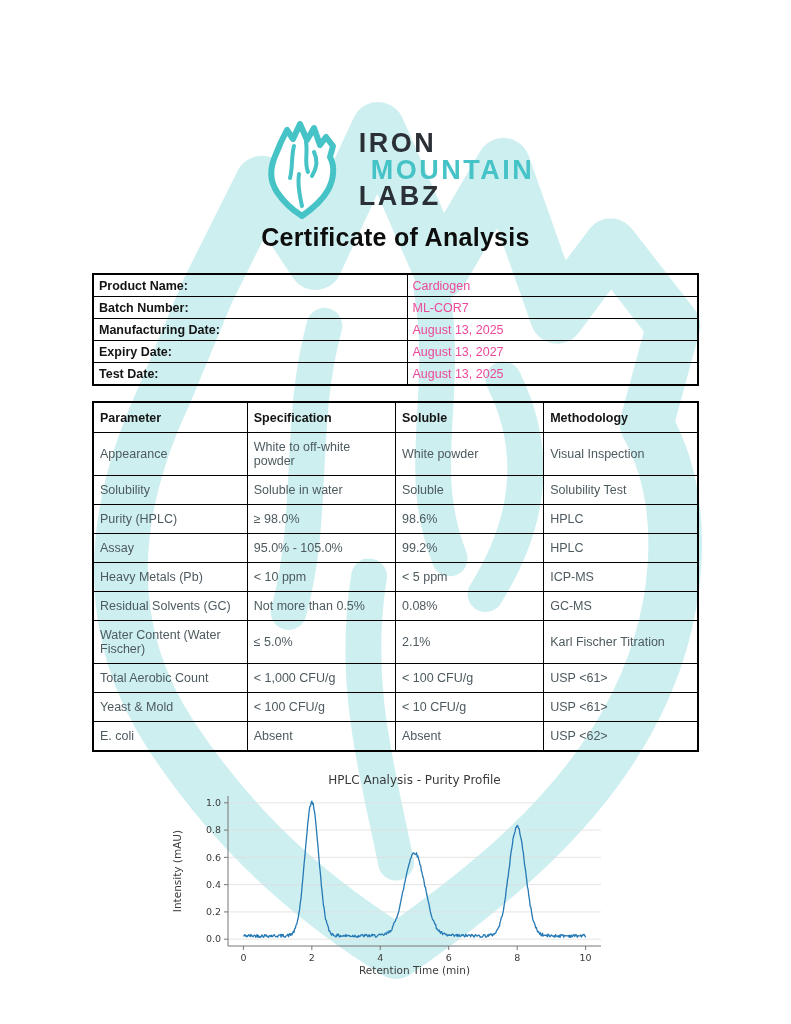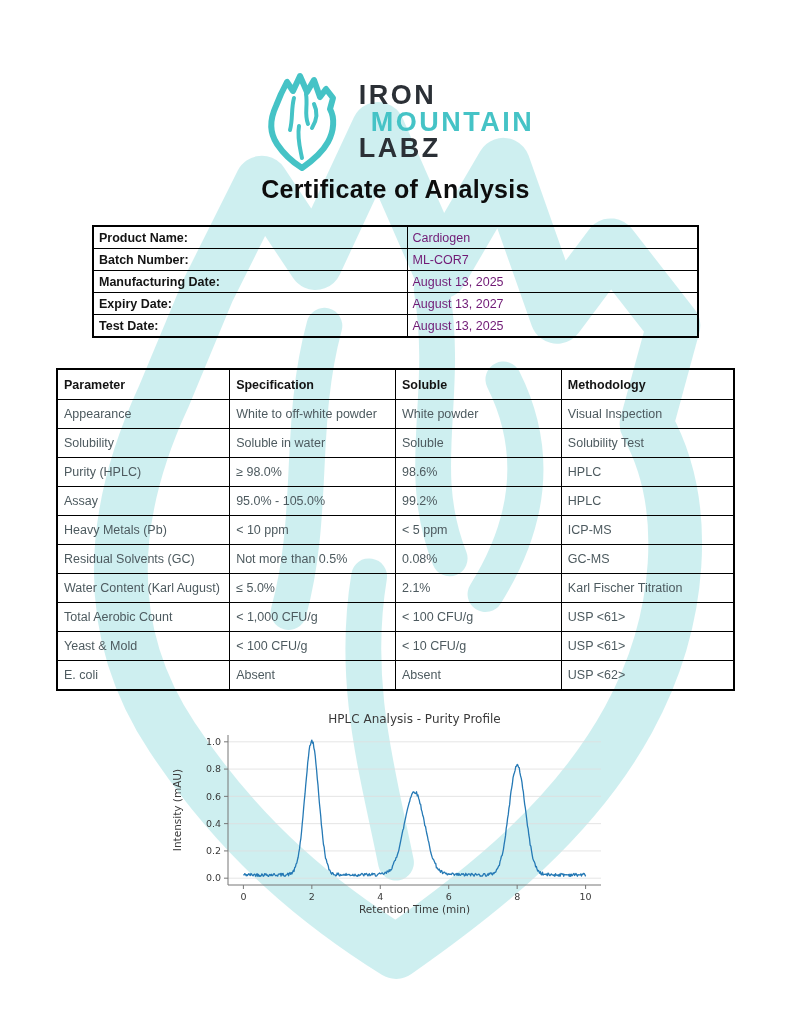--- a/index.html
+++ b/index.html
@@ -10,21 +10,21 @@
   }
   .page{position:relative;width:791px;height:1024px;overflow:hidden;}
   
   .watermark{
     position:absolute;top:88px;left:50%;transform:translateX(-50%);
     width:680px;height:905px;z-index:0;pointer-events:none;
     color:var(--teal,#45c3c6);opacity:0.26;
   }
   .content{position:relative;z-index:1;}
   
-  .header{display:flex;justify-content:center;align-items:center;gap:12px;padding-top:72px;}
+  .header{display:flex;justify-content:center;align-items:center;gap:12px;padding-top:120px;}
   .logo-mark{width:90px;height:100px;color:var(--teal,#45c3c6);flex:0 0 auto;}
   .wordmark{display:flex;flex-direction:column;line-height:0.98;}
   .wordmark span{
     font-weight:bold;font-size:27px;letter-spacing:2.5px;
     font-family:"Liberation Sans", sans-serif;
   }
   .wm-dark{color:var(--dark,#2b3036);}
   .wm-teal{color:var(--teal,#45c3c6);margin-left:12px;}
   
   .doc-title{
@@ -35,23 +35,23 @@
   table{border-collapse:collapse;table-layout:fixed;}
   .product-table{
     width:607px;margin:21px auto 0;border:2px solid #000;
     font-size:12.5px;
   }
   .product-table td{
     border:1px solid #000;padding:2px 5px;height:17px;vertical-align:middle;
     background:transparent;
   }
   .product-table td.lbl{font-weight:bold;color:#141414;width:50%;}
-  .product-table td.val{color:#701a75;}
+  .product-table td.val{color:#ec4899;}
   .spec-table{
-    width:679px;margin:30px auto 0;border:2px solid #000;font-size:12.5px;
+    width:607px;margin:15px auto 0;border:2px solid #000;font-size:12.5px;
   }
   .spec-table th,.spec-table td{
     border:1px solid #000;padding:7px 6px;text-align:left;vertical-align:middle;
     background:transparent;
   }
   .spec-table th{font-weight:bold;color:#141414;height:15px;}
   .spec-table td{color:#4d5a5f;height:14px;}
   .spec-table col.c1{width:25.5%;}
   .spec-table col.c2{width:24.5%;}
   .spec-table col.c3{width:24.5%;}
@@ -175,21 +175,21 @@
             <td>&lt; 5 ppm</td>
             <td>ICP-MS</td>
           </tr>
           <tr>
             <td>Residual Solvents (GC)</td>
             <td>Not more than 0.5%</td>
             <td>0.08%</td>
             <td>GC-MS</td>
           </tr>
           <tr>
-            <td>Water Content (Karl August)</td>
+            <td>Water Content (Water Fischer)</td>
             <td>≤ 5.0%</td>
             <td>2.1%</td>
             <td>Karl Fischer Titration</td>
           </tr>
           <tr>
             <td>Total Aerobic Count</td>
             <td>&lt; 1,000 CFU/g</td>
             <td>&lt; 100 CFU/g</td>
             <td>USP &lt;61&gt;</td>
           </tr>

